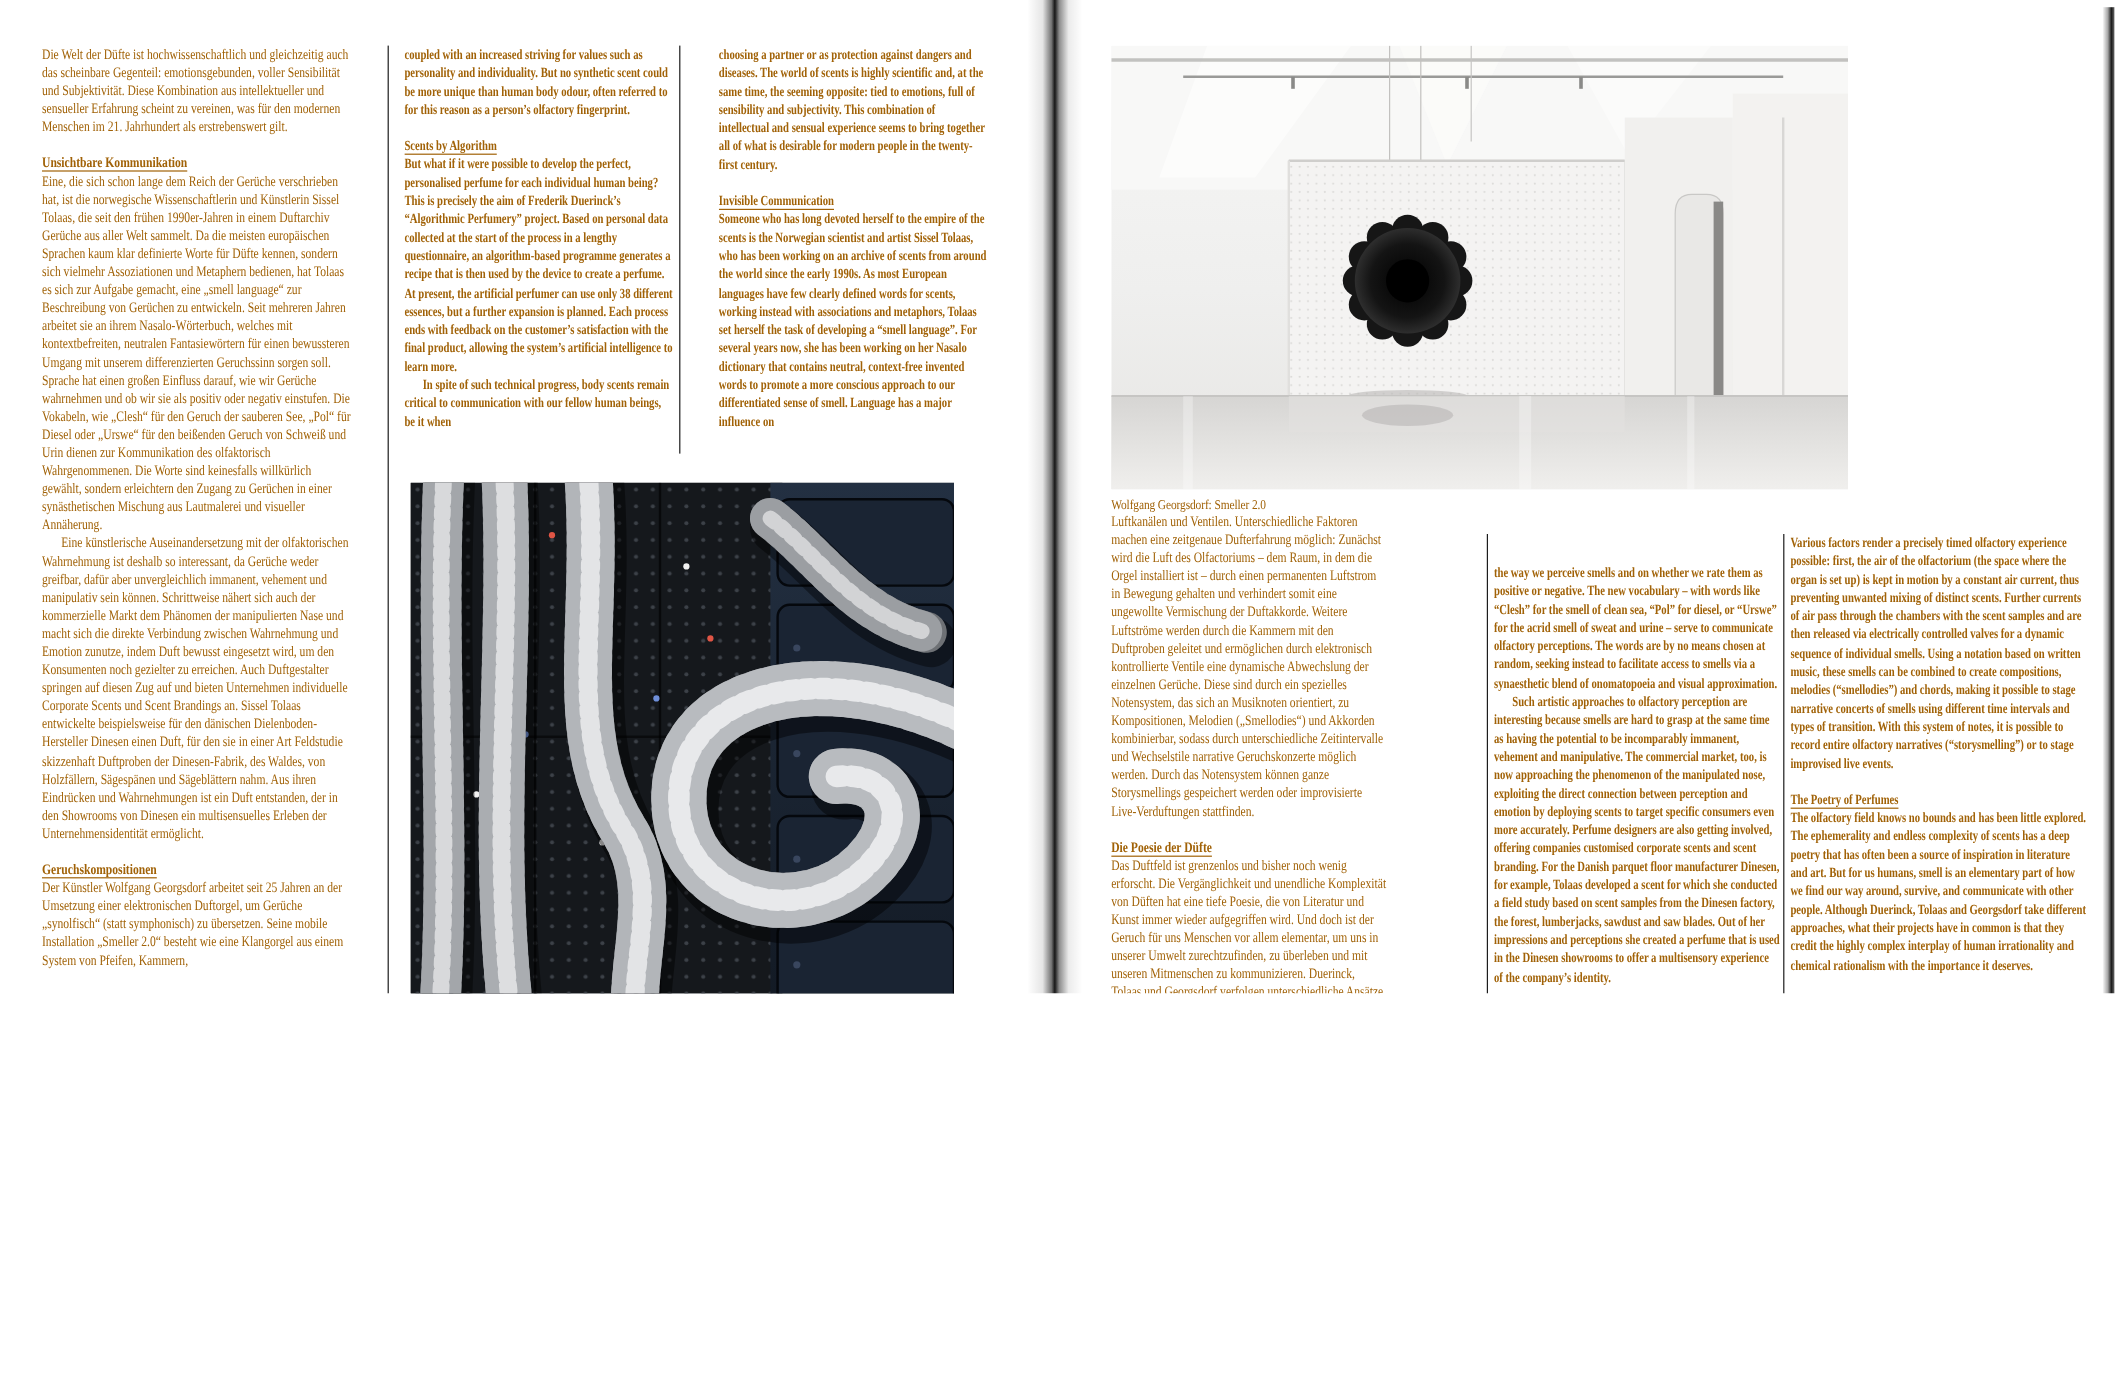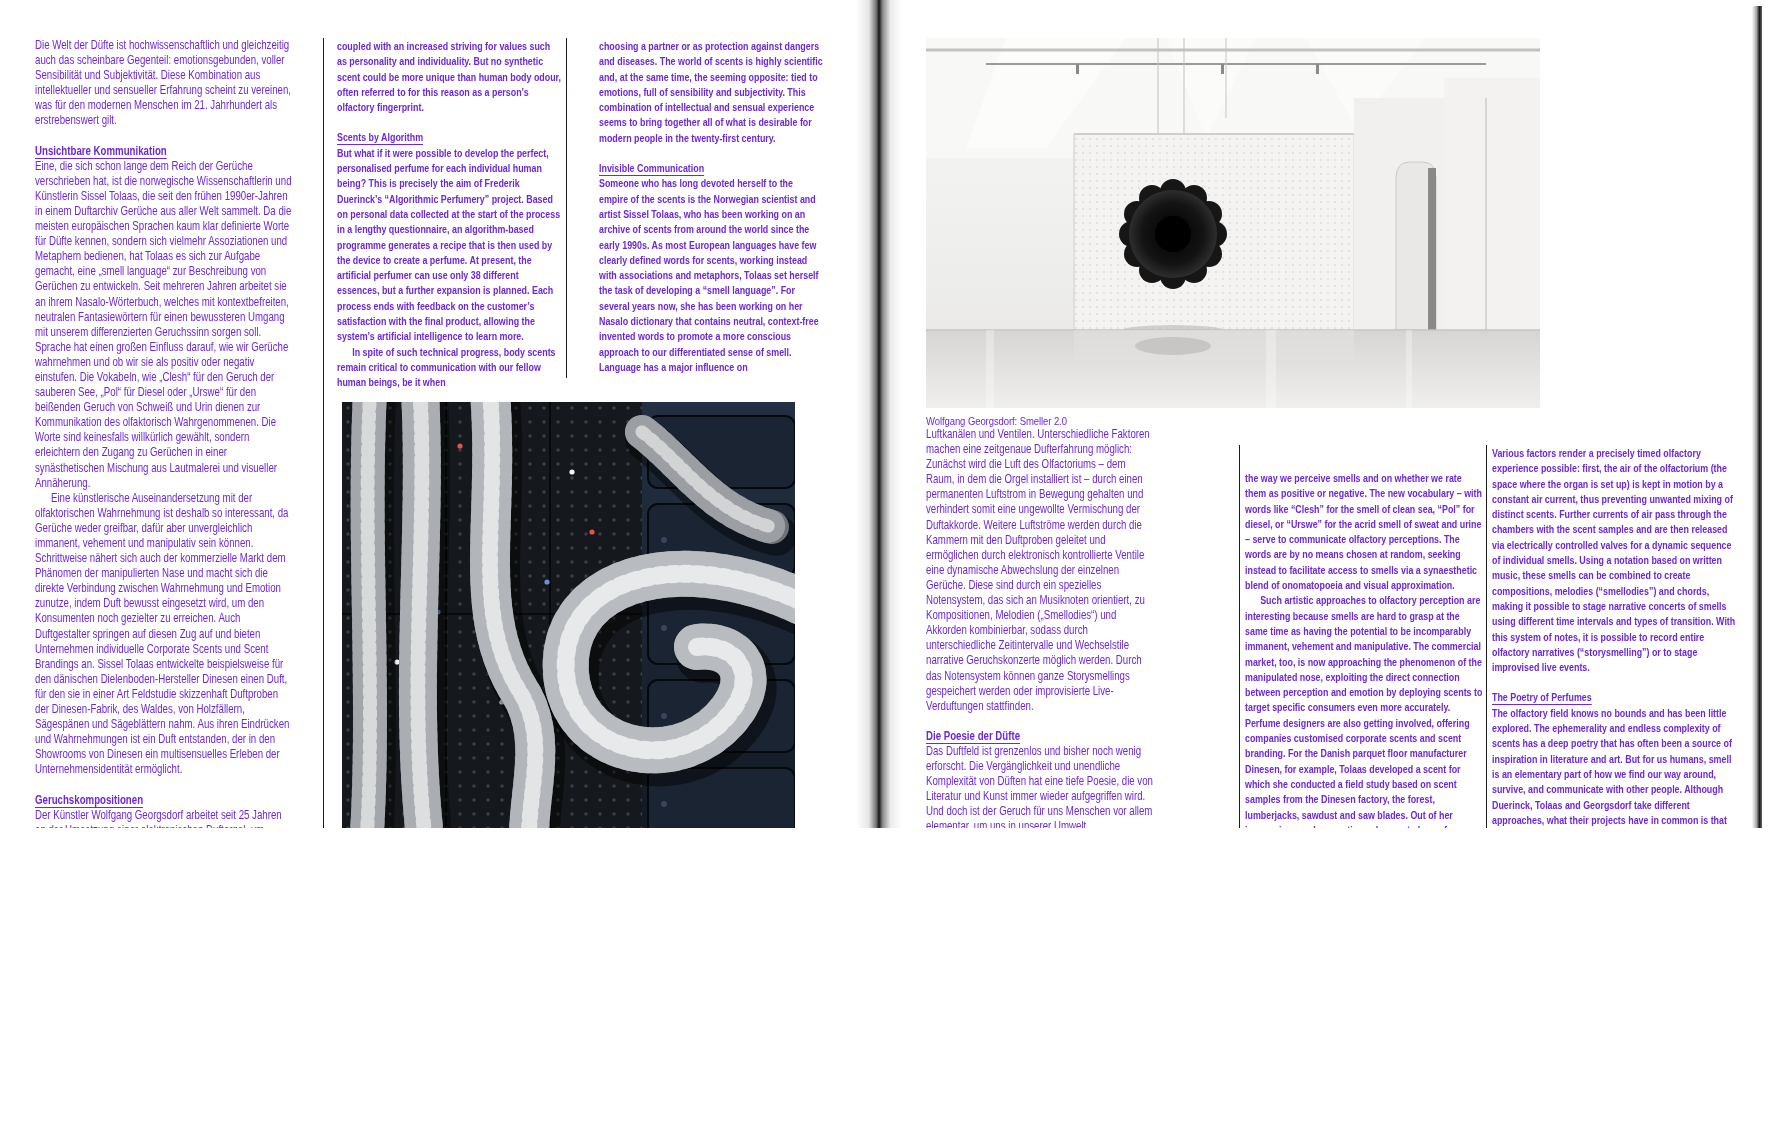--- a/index.html
+++ b/index.html
@@ -1,17 +1,17 @@
 <!DOCTYPE html>
 <html><head>
 <meta charset="utf-8">
 <style>
   html,body{margin:0;padding:0;background:#ffffff;}
   #canvas{position:relative;width:1768px;height:828px;background:#ffffff;overflow:hidden;
-          font-family:Liberation Sans, sans-serif;color:#6d28d9;}
+          font-family:Liberation Serif, serif;color:#a16207;}
 
   
   .colw{position:absolute;overflow:hidden;}
   .cin{transform-origin:0 0;}
   .cin.de{transform:scaleX(0.80);font-weight:400;font-size:12.1px;line-height:15.1px;letter-spacing:0px;}
   .cin.en{transform:scaleX(0.76);font-weight:700;font-size:11.7px;line-height:15.3px;letter-spacing:0px;}
   .l1{left:35px;top:38px;width:258px;max-height:1022px}   .l1 .cin{width:322px}
   .l2{left:337px;top:38px;width:224px;max-height:370px}   .l2 .cin{width:295px}
   .l3{left:599px;top:38px;width:224px;max-height:370px}   .l3 .cin{width:295px}
   .r1{left:926px;top:427px;width:230px;max-height:582px}  .r1 .cin{width:287px}

